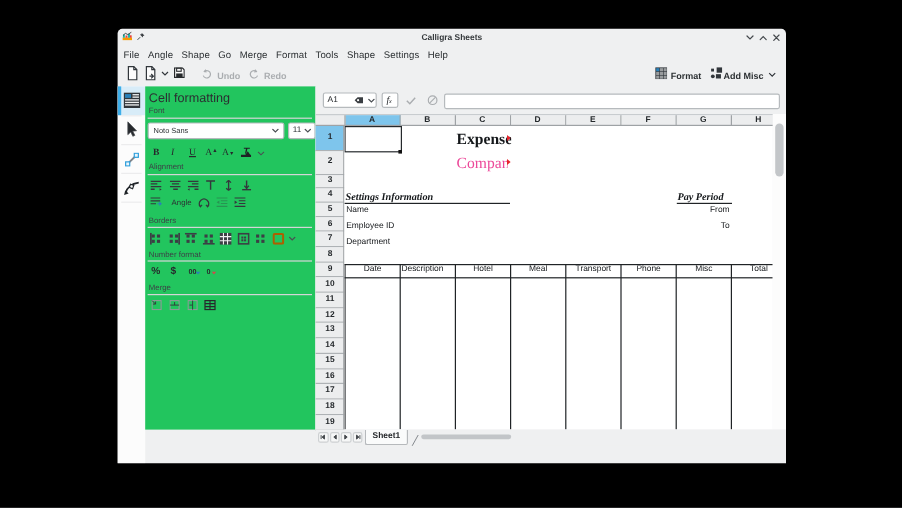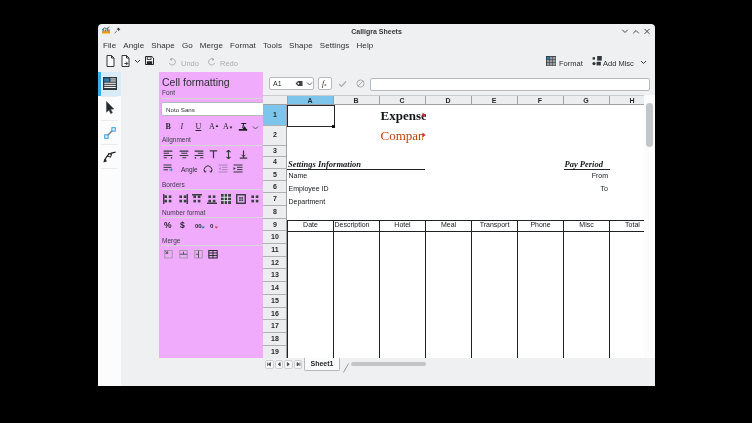--- a/index.html
+++ b/index.html
@@ -1,20 +1,20 @@
 <!DOCTYPE html>
 <html><head><meta charset="utf-8"><style>
 *{margin:0;padding:0;box-sizing:border-box;}
 html,body{width:752px;height:423px;background:#000;overflow:hidden;}
 body{font-family:"Liberation Sans",sans-serif;-webkit-font-smoothing:antialiased;}
 .win{position:absolute;left:98px;top:24px;width:557px;height:362px;background:#eff0f1;border-radius:4px 4px 0 0;overflow:hidden;}
 .a{position:absolute;}
 .menubar{position:absolute;left:0;top:14px;width:100%;height:14px;display:flex;gap:7px;padding-left:5px;align-items:center;font-size:8px;letter-spacing:0.1px;color:#2c3033;}
 .tabstrip{position:absolute;left:0;top:48px;width:23px;height:314px;background:#fcfcfc;}
-.panel{position:absolute;left:23px;top:48px;width:142px;height:286px;background:#f0abfc;font-size:7px;color:#31363b;margin-left:38px;}
+.panel{position:absolute;left:23px;top:48px;width:142px;height:286px;background:#22c55e;font-size:7px;color:#31363b;}
 .sheet{position:absolute;left:165px;top:48px;width:392px;height:286px;background:#eff0f1;}
 .fw{position:absolute;background:#fff;border:1px solid #b6babd;border-radius:2px;}
 .lbl{color:#3c4146;}
 .sep{position:absolute;height:1px;background:#d4d6d7;left:2px;right:3px;}
 .ic{position:absolute;}
 </style></head><body>
 <div class="win">
 <div class="a" style="left:0;top:0;width:100%;height:14px;">
 <svg class="a" style="left:4px;top:2px;" width="8" height="8" viewBox="0 0 8 8">
 <rect x="0" y="5.2" width="8" height="2.3" fill="#f59b00"></rect>
@@ -42,21 +42,21 @@
       <span>Angle</span>
       <span>Shape</span>
       <span>Go</span>
       <span>Merge</span>
       <span>Format</span>
       <span>Tools</span>
       <span>Shape</span>
       <span>Settings</span>
       <span>Help</span>
     </div>
-<div class="a" style="left:0;top:28px;width:100%;height:20px;">
+<div class="a" style="left:0;top:28px;width:100%;height:20px;font-weight:bold;">
 <svg class="ic" style="left:7px;top:3px;" width="11" height="12" viewBox="0 0 11 12">
 <path d="M2 0.5 h4.5 l2.5 2.5 v8.5 h-7 z" fill="#fcfcfc" stroke="#31363b" stroke-width="1"></path>
 <path d="M6.5 0.5 v2.5 h2.5" fill="none" stroke="#31363b" stroke-width="1"></path>
 </svg>
 <svg class="ic" style="left:22px;top:3px;" width="12" height="12" viewBox="0 0 12 12">
 <path d="M2 0.5 h4.5 l2.5 2.5 v8.5 h-7 z" fill="#fcfcfc" stroke="#31363b" stroke-width="1"></path>
 <path d="M6.5 0.5 v2.5 h2.5" fill="none" stroke="#31363b" stroke-width="1"></path>
 <path d="M4.5 8.5 h3 m-1.5 -1.8 l1.8 1.8 l-1.8 1.8" fill="none" stroke="#31363b" stroke-width="1"></path>
 </svg>
 <svg class="ic" style="left:36px;top:7px;" width="7" height="5" viewBox="0 0 7 5">
@@ -339,21 +339,21 @@
 <div class="a" style="left:0;top:240.75px;width:24px;height:12.75px;background:#ecedee;border-bottom:1px solid #aeb2b5;font-size:7px;font-weight:bold;color:#25292c;text-align:center;line-height:11.75px;">19</div>
 <div class="a" style="left:23px;top:0;width:1px;height:253px;background:#9ea2a5;"></div>
 </div>
 <div class="a" style="left:24px;top:33px;width:357px;height:253px;background:#fff;overflow:hidden;">
 <div class="a" style="left:0px;top:0px;width:47.5px;height:21.5px;border:1.6px solid #25292c;"></div>
 <div class="a" style="left:44.5px;top:19.5px;width:3.4px;height:3.4px;background:#111;"></div>
 <div class="a" style="left:92.5px;top:3px;width:46.0px;overflow:hidden;font-family:'Liberation Serif',serif;font-weight:bold;font-size:13px;color:#14171a;white-space:nowrap;text-align:left;padding-left:1px;">Expense</div>
 <svg class="ic" style="left:135.3px;top:7px;" width="4" height="6" viewBox="0 0 4 6">
           <path d="M0.5 0.5 L3.5 3 L0.5 5.5 Z" fill="#e8232a"></path>
         </svg>
-<div class="a" style="left:92.5px;top:23px;width:43.0px;overflow:hidden;font-family:'Liberation Serif',serif;font-size:13px;color:#c2410c;white-space:nowrap;padding-left:1px;">Compan</div>
+<div class="a" style="left:92.5px;top:23px;width:43.0px;overflow:hidden;font-family:'Liberation Serif',serif;font-size:13px;color:#ec4899;white-space:nowrap;padding-left:1px;">Compan</div>
 <svg class="ic" style="left:135.3px;top:27px;" width="4" height="6" viewBox="0 0 4 6">
           <path d="M0.5 0.5 L3.5 3 L0.5 5.5 Z" fill="#e8232a"></path>
         </svg>
 <div class="a" style="left:1px;top:53.5px;font-family:'Liberation Serif',serif;font-weight:bold;font-style:italic;font-size:8.5px;color:#14171a;white-space:nowrap;">Settings Information</div>
 <div class="a" style="left:277.5px;top:53.5px;font-family:'Liberation Serif',serif;font-weight:bold;font-style:italic;font-size:8.5px;color:#14171a;white-space:nowrap;">Pay Period</div>
 <div class="a" style="left:0;top:63.5px;width:138.0px;height:1px;background:#202326;"></div>
 <div class="a" style="left:276.5px;top:63.5px;width:46.0px;height:1px;background:#202326;"></div>
 <div class="a" style="left:1.5px;top:66.5px;font-size:7px;color:#14171a;">Name</div>
 <div class="a" style="left:1.5px;top:80px;font-size:7px;color:#14171a;">Employee ID</div>
 <div class="a" style="left:1.5px;top:93px;font-size:7px;color:#14171a;">Department</div>

